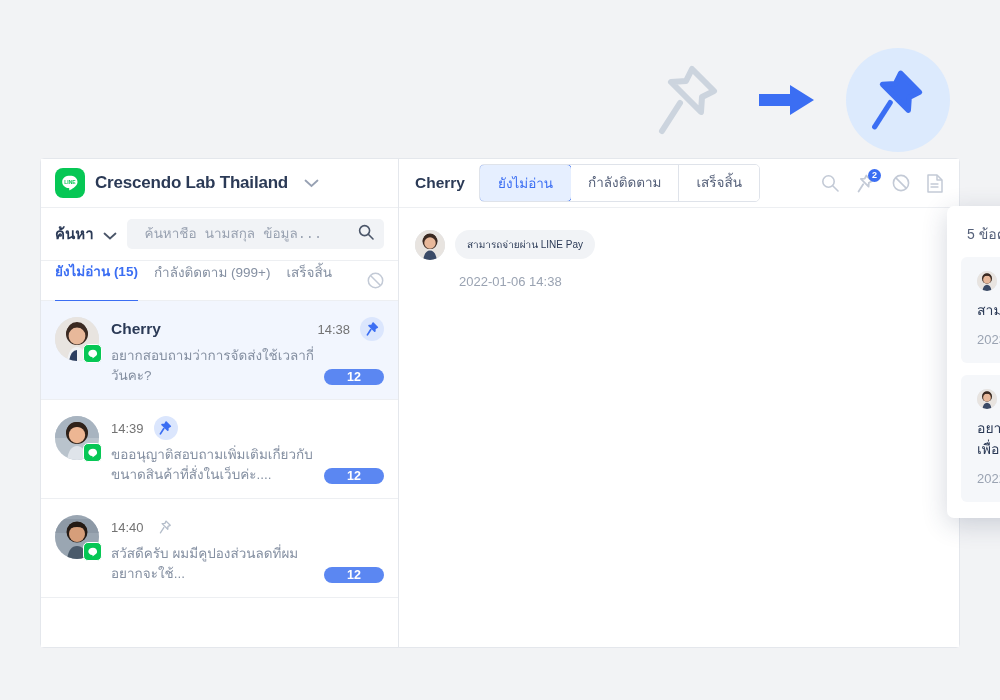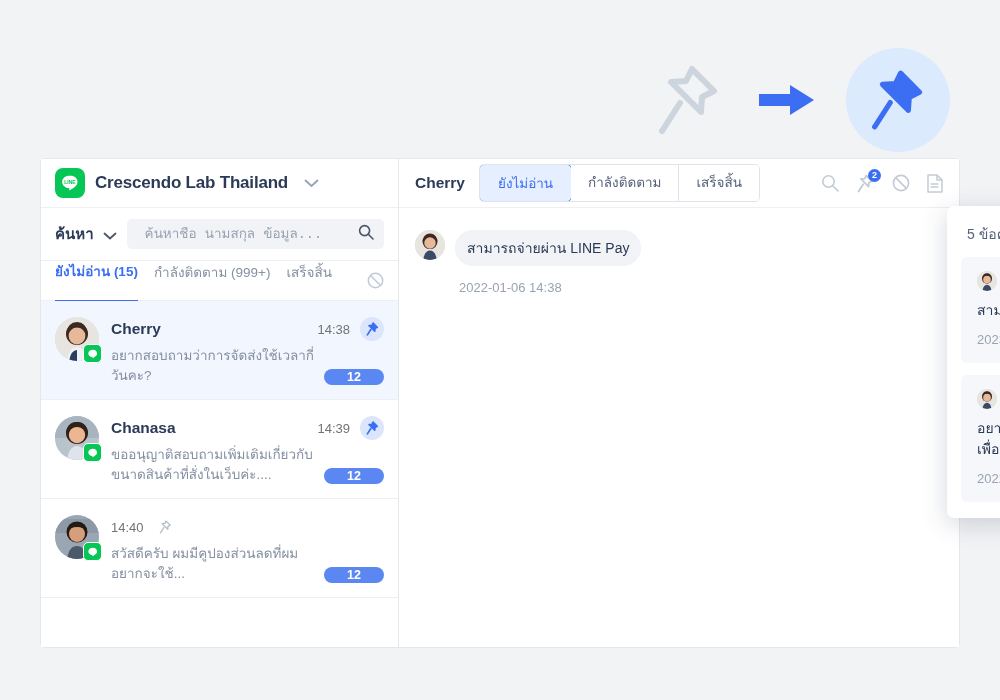--- a/index.html
+++ b/index.html
@@ -94,21 +94,21 @@
            color: #c3cad6; }
   .hbadge { position: absolute; right: -6px; top: -5px; background: #3b6ef3; color: #fff;
             font-size: 9px; font-weight: bold; border-radius: 50%; width: 13px; height: 13px;
             display: flex; align-items: center; justify-content: center; }
 
   .convo { flex: 1; padding: 22px 16px; }
   .msg-line { display: flex; gap: 10px; align-items: flex-start; }
   .msg-av { width: 30px; height: 30px; border-radius: 50%; overflow: hidden;
             background: #dfe3ea; flex: 0 0 auto; }
   .bubble { background: #f1f3f6; border-radius: 18px; padding: 7px 12px;
-            font-size: 14px; color: #2b3a56; white-space: nowrap; max-width: 230px;
+            font-size: 10px; color: #2b3a56; white-space: nowrap; max-width: 230px;
             overflow: hidden; }
   .msg-time { font-size: 13px; color: #9aa3b2; margin: 14px 0 0 44px; }
 
   
   .popup { position: absolute; left: 548px; top: 47px; width: 362px;
            background: #fff; border-radius: 7px;
            box-shadow: 0 6px 26px rgba(40,55,90,.20); padding: 14px 14px 16px 14px; }
   .popup-head { display: flex; align-items: center; padding: 3px 2px 12px 6px; }
   .popup-title { flex: 1; font-size: 14px; color: #56617a; }
   .pcard { background: #f5f7fa; border-radius: 6px; padding: 14px 16px 16px 16px;
@@ -262,21 +262,20 @@
               </svg>
             </span>
             <span class="av-badge">
               <svg width="12" height="12" viewBox="0 0 20 20">
                   <path d="M10 3c-4.3 0-7.8 2.7-7.8 6.1 0 3 2.7 5.5 6.4 6 .6.1.8.3.7.9l-.1.7c-.1.4.2.6.6.4 1-.5 4.3-2.6 5.8-4.4.9-1 1.2-2.1 1.2-3.6 0-3.4-3-6.1-6.8-6.1z" fill="#fff"></path>
                 </svg>
             </span>
           </span>
           <span class="row-body">
             <span class="row-top">
-              <span class="row-name">Chanasa</span>
               <span class="row-time">14:39</span>
               <span class="pin-btn on">
                 <svg width="13" height="14" viewBox="0 0 62 74">
                     <g fill="#3b6ef3" stroke="#3b6ef3" stroke-width="9" stroke-linejoin="round" stroke-linecap="round">
                       <path d="M34 6 L56 28 L44 34 L43 49 L13 19 L28 18 Z"></path>
                       <path d="M22 40 L4 68" fill="none"></path>
                     </g>
                   </svg>
               </span>
             </span>

